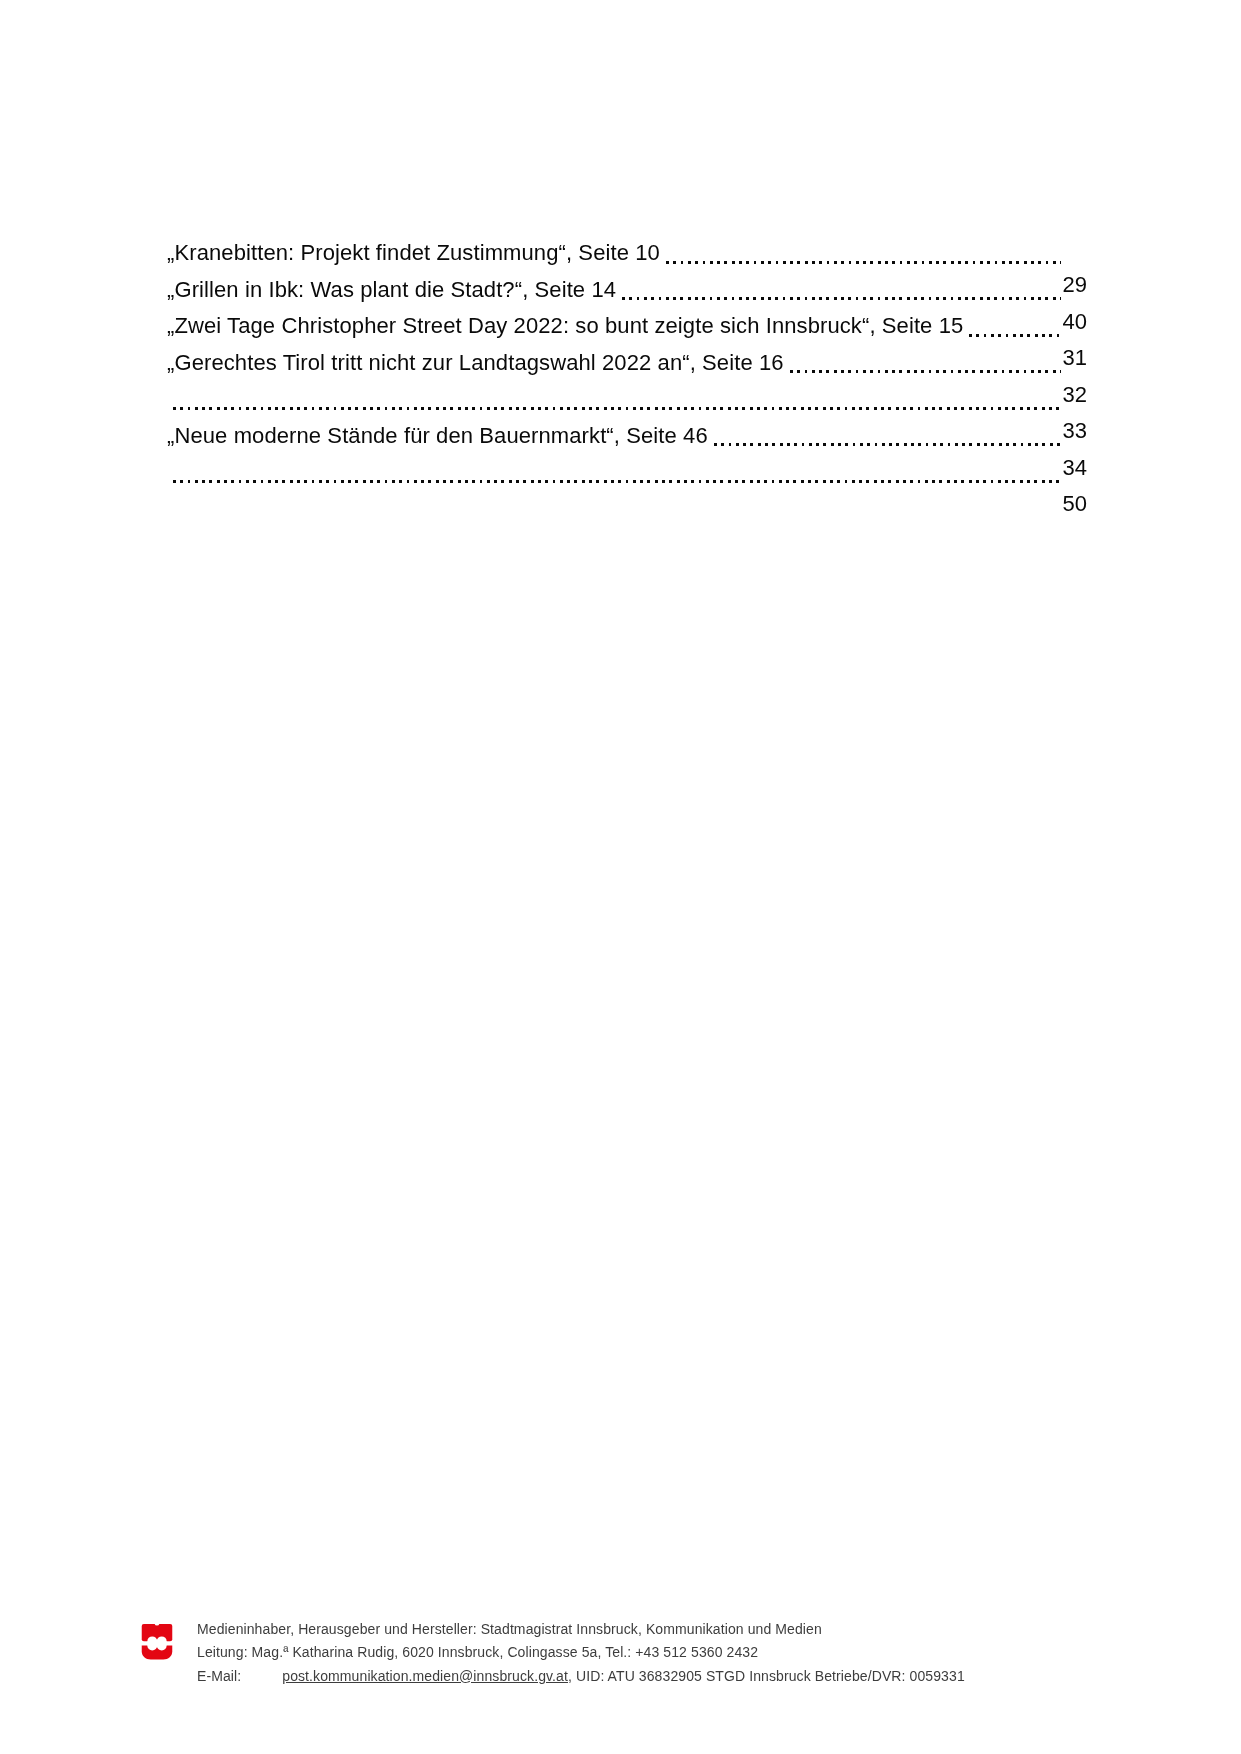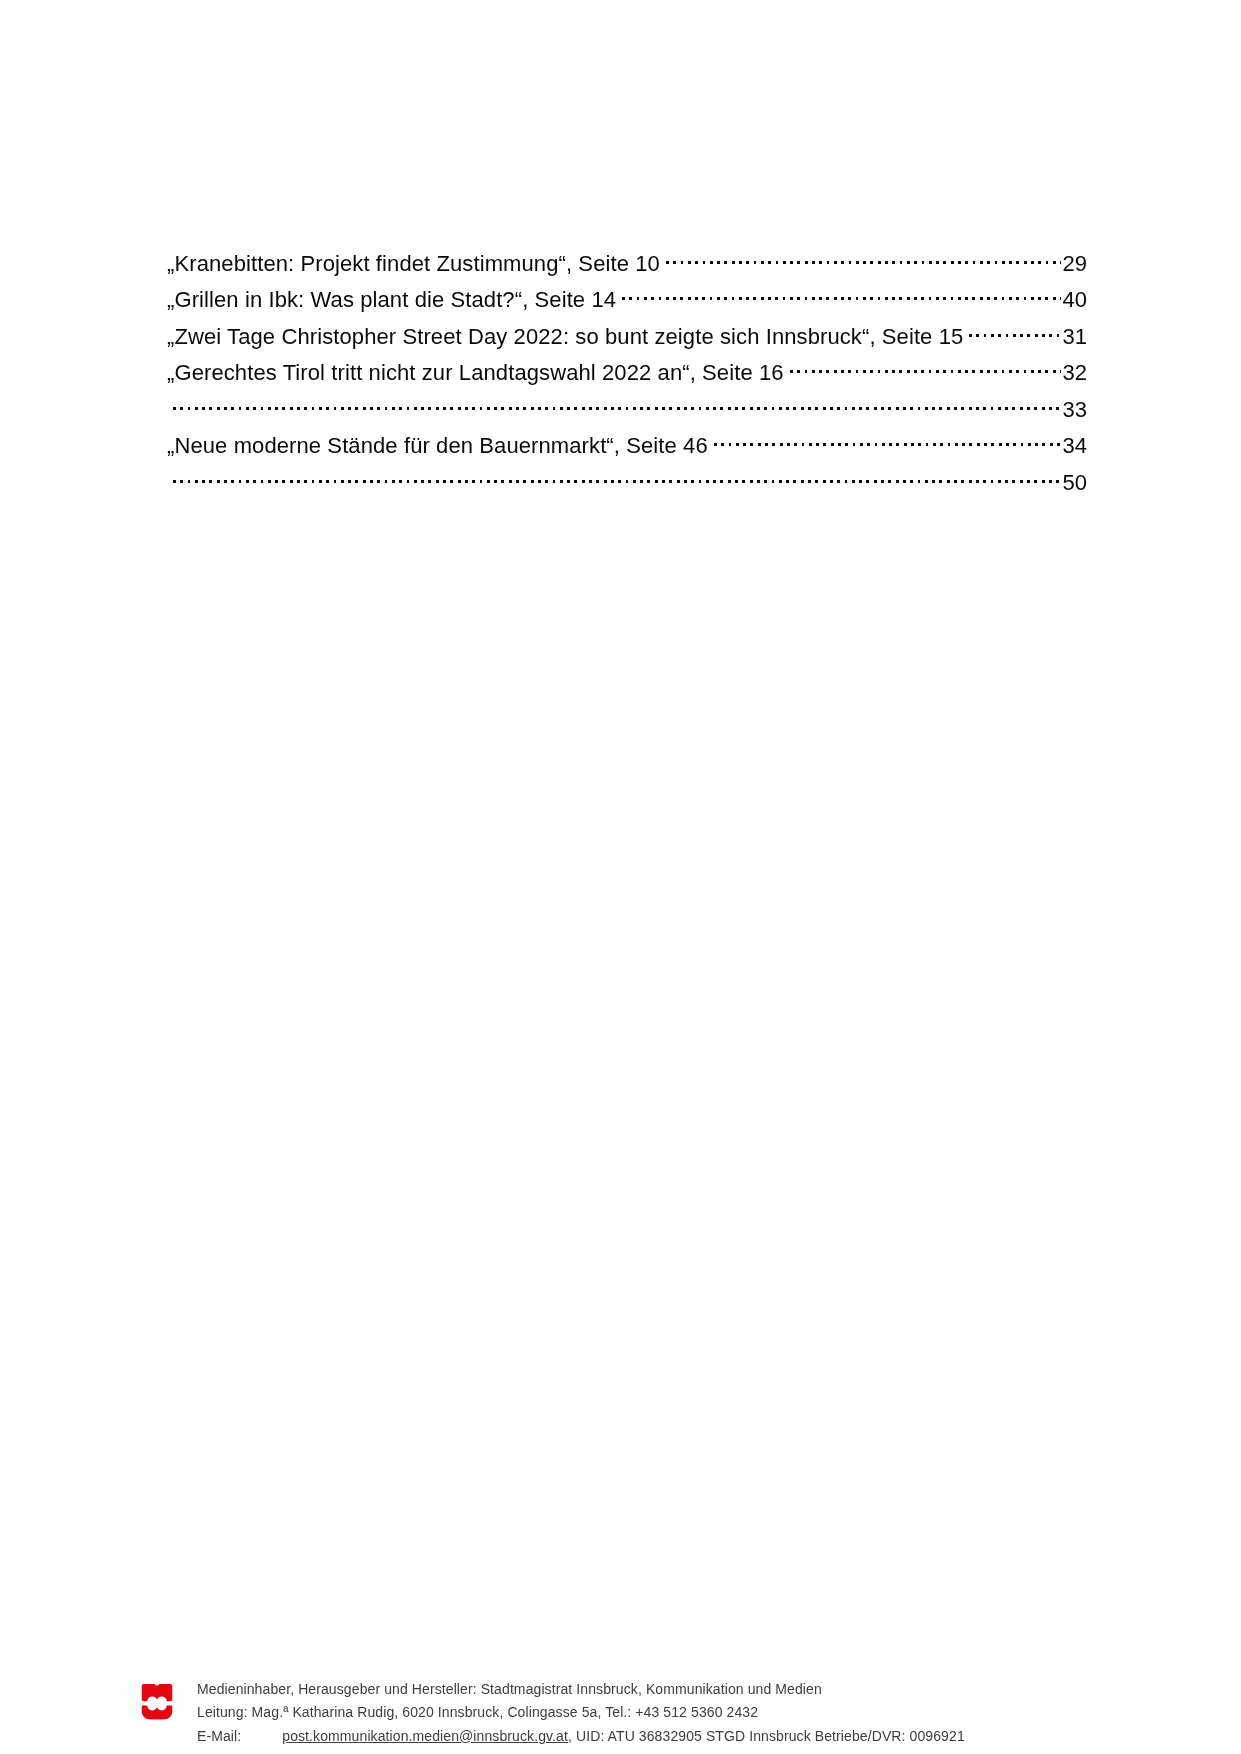--- a/index.html
+++ b/index.html
@@ -18,21 +18,21 @@
 
   
   .toc {
     position: absolute;
     left: 167px;
     top: 240px;
     width: 920px;
   }
   .toc-row {
     display: flex;
-    align-items: flex-end;
+    align-items: flex-start;
     height: 36.5px;
     font-size: 22px;
     color: #0a0a0a;
   }
   .toc-title {
     white-space: nowrap;
     letter-spacing: 0.1px;
   }
   .toc-leader {
     flex: 1 1 auto;
@@ -56,21 +56,21 @@
   }
   .toc-page {
     white-space: nowrap;
     margin-top: 32px;
   }
 
   
   .footer {
     position: absolute;
     left: 140px;
-    top: 1678px;
+    top: 1618px;
     display: flex;
     align-items: flex-start;
   }
   .footer-logo {
     width: 34px;
     height: 40px;
     margin-top: 6px;
     margin-right: 23px;
     flex: 0 0 auto;
   }
@@ -141,15 +141,15 @@
       <circle cx="20.5" cy="16.5" r="4.7" fill="#ffffff"></circle>
       <circle cx="16" cy="-0.8" r="2.3" fill="#ffffff"></circle>
       <path d="M1.5 20.5 H30.5 V26 C30.5 30.8 26.8 33.8 22 33.8 H10 C5.2 33.8 1.5 30.8 1.5 26 Z" fill="#e30613"></path>
       <circle cx="11.5" cy="20.5" r="4.7" fill="#ffffff"></circle>
       <circle cx="20.5" cy="20.5" r="4.7" fill="#ffffff"></circle>
     </svg>
   </span>
   <div class="footer-text">
     <div>Medieninhaber, Herausgeber und Hersteller: Stadtmagistrat Innsbruck, Kommunikation und Medien</div>
     <div>Leitung: Mag.ª Katharina Rudig, 6020 Innsbruck, Colingasse 5a, Tel.: +43 512 5360 2432</div>
-    <div><span>E-Mail: </span><a class="footer-email">post.kommunikation.medien@innsbruck.gv.at</a><span>, UID: ATU 36832905 STGD Innsbruck Betriebe/DVR: 0096921</span></div>
+    <div><span>E-Mail: </span><a class="footer-email">post.kommunikation.medien@innsbruck.gv.at</a><span>, UID: ATU 36832905 STGD Innsbruck Betriebe/DVR: 0059331</span></div>
   </div>
 </footer>
 
 </body></html>

